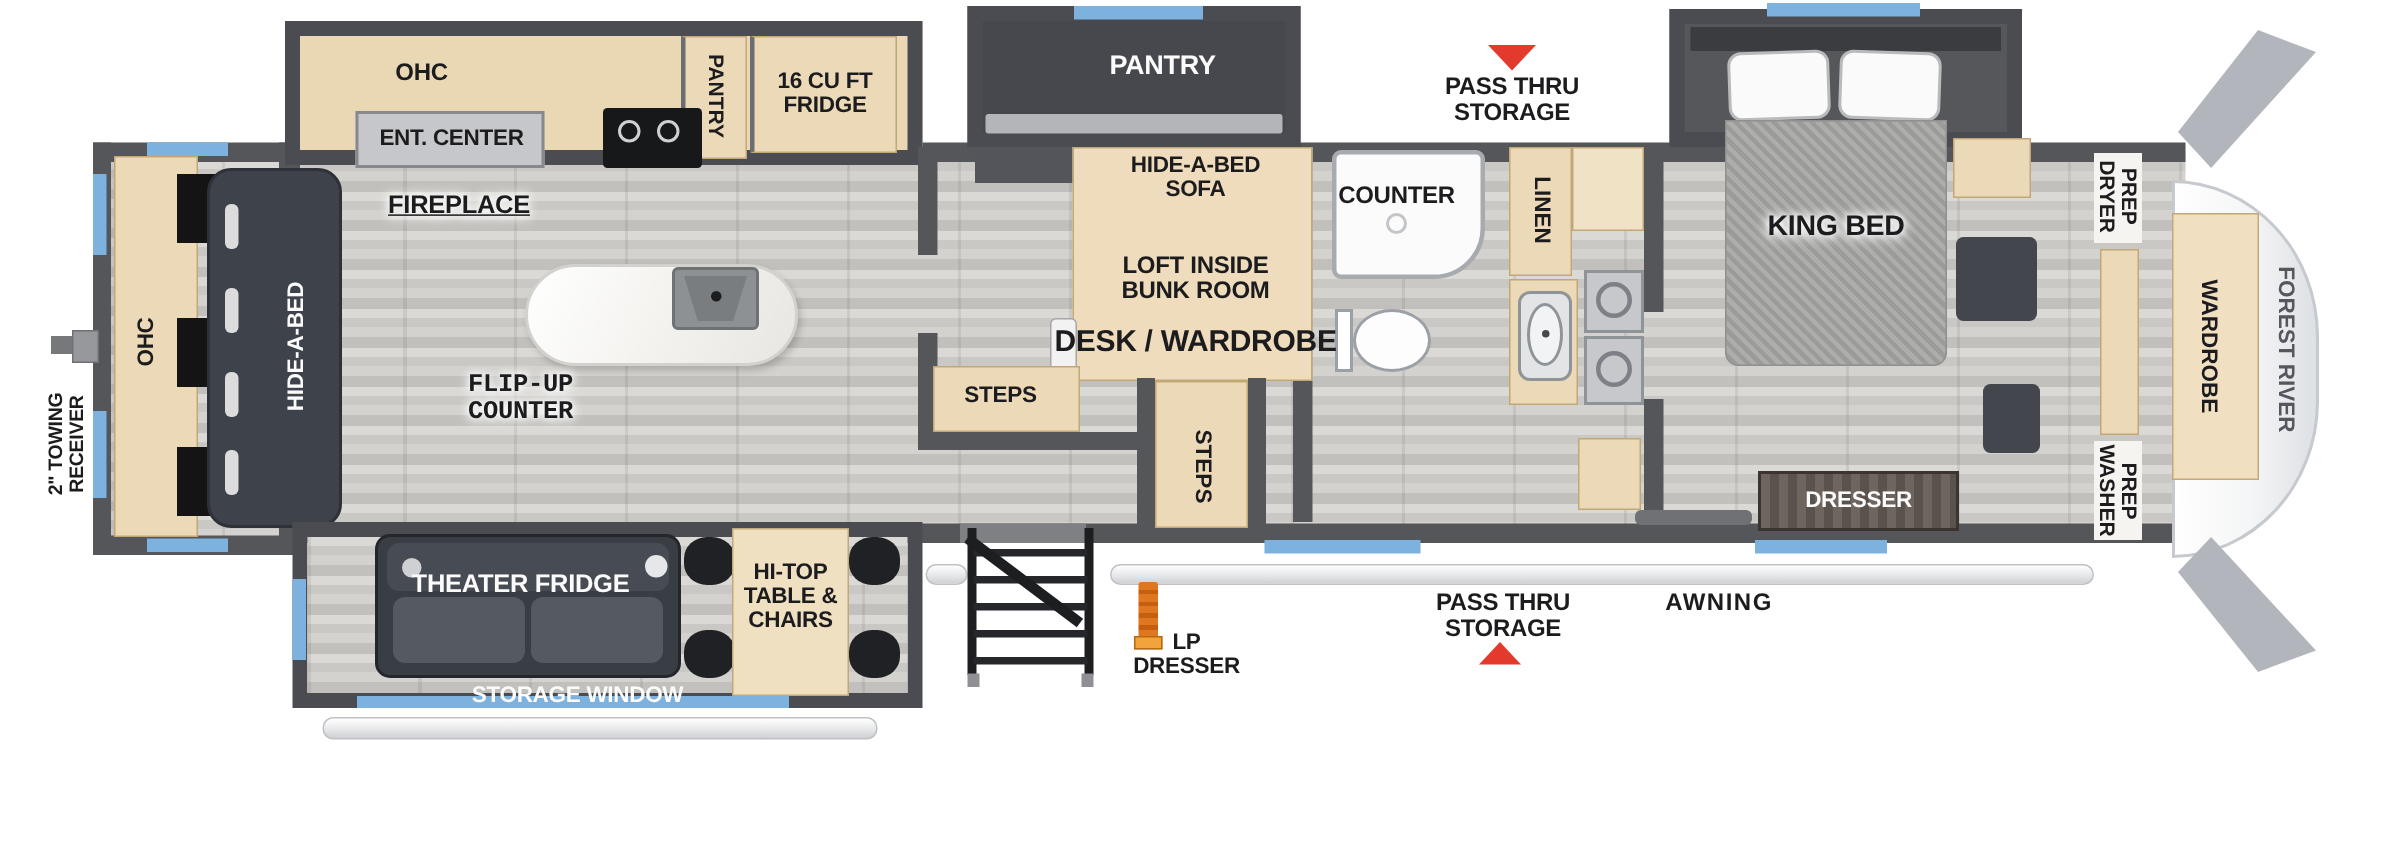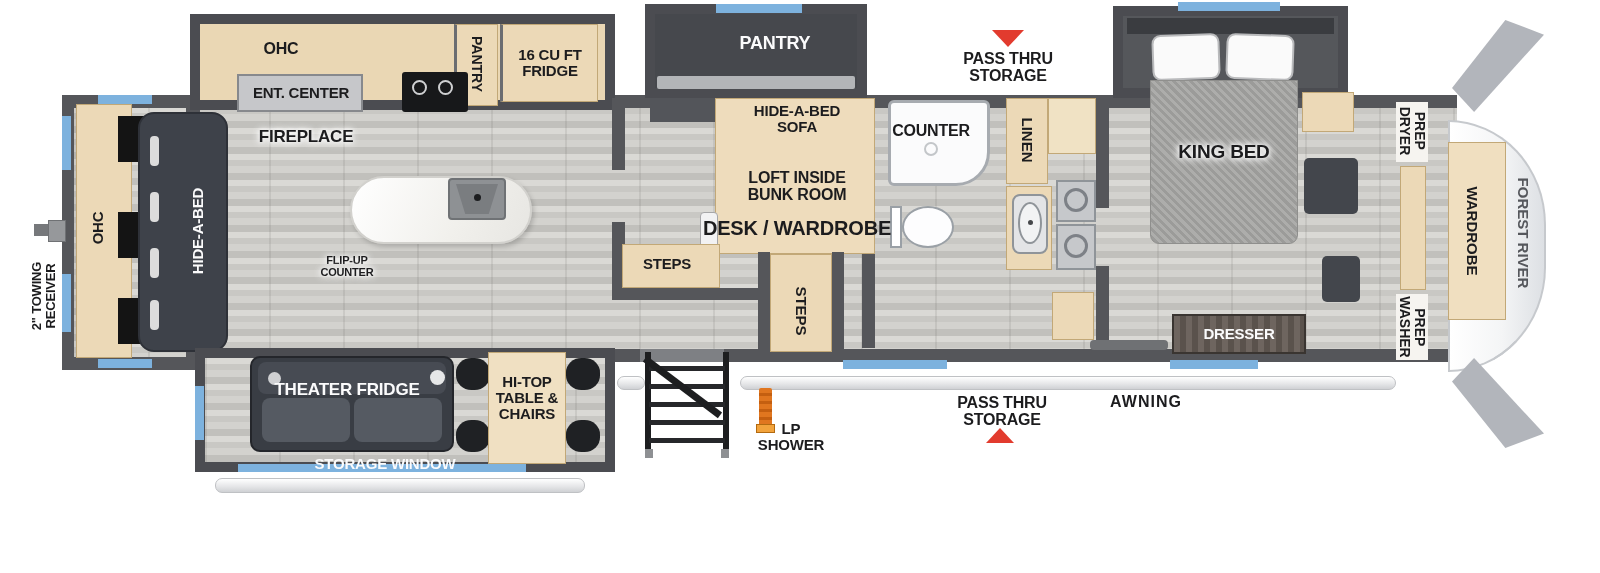--- a/index.html
+++ b/index.html
@@ -199,31 +199,31 @@
   <div class="lbl w" style="left:1239px;top:334px;font-size:15px;">DRESSER</div>
   <div class="lbl v" style="left:1027px;top:140px;font-size:15px;">LINEN</div>
   <div class="lbl" style="left:931px;top:131px;font-size:16px;">COUNTER</div>
   <div class="lbl" style="left:797px;top:119px;font-size:15px;">HIDE-A-BED
 SOFA</div>
   <div class="lbl" style="left:797px;top:186px;font-size:16px;">LOFT INSIDE
 BUNK ROOM</div>
   <div class="lbl" style="left:797px;top:229px;font-size:20px;">DESK / WARDROBE</div>
   <div class="lbl" style="left:667px;top:264px;font-size:15px;">STEPS</div>
   <div class="lbl v" style="left:801px;top:311px;font-size:15px;">STEPS</div>
-  <div class="lbl glow" style="left:306px;top:137px;font-size:17px;">FIREPLACE</div>
-  <div class="lbl glow" style="left:347px;top:267px;font-size:11px;">FLIP-UP
+  <div class="lbl glow" style="left:306px;top:137px;font-size:17px;text-decoration:underline;">FIREPLACE</div>
+  <div class="lbl glow" style="left:347px;top:267px;font-size:17px;font-family:Liberation Mono, monospace;">FLIP-UP
 COUNTER</div>
   <div class="lbl vl w" style="left:198px;top:231px;font-size:15px;">HIDE-A-BED</div>
   <div class="lbl vl" style="left:98px;top:228px;font-size:15px;">OHC</div>
   <div class="lbl vl" style="left:44px;top:296px;font-size:13px;white-space:pre-line;">2" TOWING
 RECEIVER</div>
   <div class="lbl w" style="left:347px;top:390px;font-size:17px;">THEATER FRIDGE</div>
   <div class="lbl" style="left:527px;top:398px;font-size:15px;z-index:31;">HI-TOP
 TABLE &amp;
 CHAIRS</div>
   <div class="lbl w" style="left:385px;top:464px;font-size:15px;">STORAGE WINDOW</div>
   <div class="lbl" style="left:791px;top:437px;font-size:15px;">LP
-SHOWER</div>
+DRESSER</div>
   <div class="lbl" style="left:1002px;top:411px;font-size:16px;">PASS THRU
 STORAGE</div>
   <div class="lbl" style="left:1146px;top:402px;font-size:16px;letter-spacing:1px;">AWNING</div>
 
 </div>
 
 </body></html>

